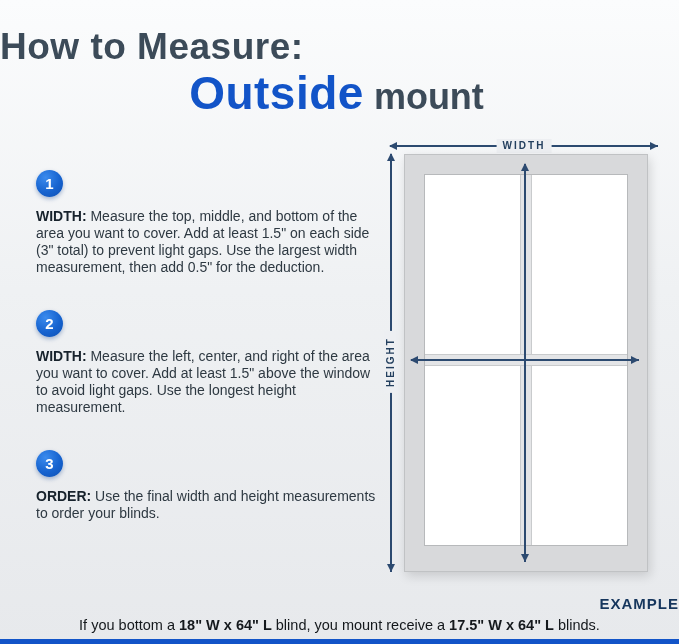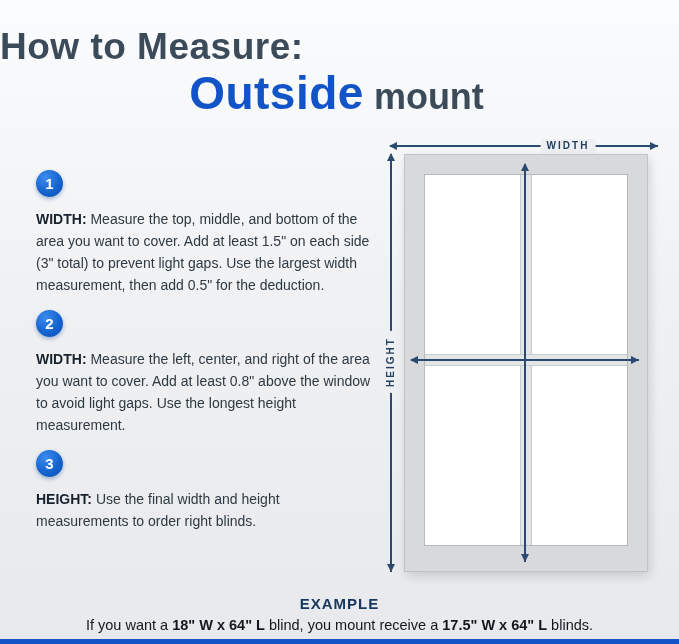--- a/index.html
+++ b/index.html
@@ -25,37 +25,37 @@
   
   .step { position:absolute; left:36px; width:340px; }
   .step-circle {
     width:27px; height:27px; border-radius:50%;
     background:radial-gradient(circle at 35% 28%, #3b8bee 0%, #1663cf 55%, #0d4fb3 100%);
     color:#ffffff; font-weight:700; font-size:15px;
     display:flex; align-items:center; justify-content:center;
     box-shadow:0 2px 4px rgba(13,64,140,0.35);
     margin-bottom:11px;
   }
-  .step-text { font-size:14px; line-height:22px; color:#2e3942; }
+  .step-text { font-size:14px; line-height:17px; color:#2e3942; }
   .step-kw { font-weight:700; color:#17222c; }
 
   
   .meas-line-h { position:absolute; height:2px; background:#2c4a70; }
   .meas-line-v { position:absolute; width:2px; background:#2c4a70; }
   .ah { position:absolute; width:0; height:0; }
   .ah-left  { border-top:4px solid transparent; border-bottom:4px solid transparent; border-right:8px solid #2c4a70; }
   .ah-right { border-top:4px solid transparent; border-bottom:4px solid transparent; border-left:8px solid #2c4a70; }
   .ah-up    { border-left:4px solid transparent; border-right:4px solid transparent; border-bottom:8px solid #2c4a70; }
   .ah-down  { border-left:4px solid transparent; border-right:4px solid transparent; border-top:8px solid #2c4a70; }
 
   .meas-label {
     position:absolute; font-size:10px; font-weight:700; letter-spacing:2px;
     color:#24405f; background:#edeff2; padding:1px 6px; line-height:12px;
   }
-  .width-label  { left:524px; top:139px; transform:translateX(-50%);margin-left:44px; }
+  .width-label  { left:524px; top:139px; transform:translateX(-50%); }
   .height-label { left:391px; top:362px; transform:translate(-50%,-50%) rotate(-90deg); }
 
   
   .window {
     position:absolute; left:404px; top:154px; width:244px; height:418px;
     background:#d8d9db; border:1px solid #c0c2c4;
     box-shadow:2px 4px 10px rgba(0,0,0,0.14);
   }
   .pane-area {
     position:absolute; left:19px; top:19px; right:19px; bottom:25px;
@@ -65,21 +65,21 @@
     position:absolute; left:50%; margin-left:-6px; width:12px; top:0; bottom:0;
     background:#e4e5e7; border-left:1px solid #c9cbcd; border-right:1px solid #c9cbcd;
   }
   .mullion-h {
     position:absolute; top:50%; margin-top:-6px; height:12px; left:0; right:0;
     background:#e4e5e7; border-top:1px solid #c9cbcd; border-bottom:1px solid #c9cbcd;
   }
 
   
   .example-title {
-    position:absolute; top:595px; left:0; right:0; text-align:center;
+    position:absolute; top:595px; left:0; right:0; text-align:right;
     font-size:15px; font-weight:800; letter-spacing:1px; color:#16365d;
   }
   .example-text {
     position:absolute; top:617px; left:0; right:0; text-align:center;
     font-size:14.5px; color:#14181c;
   }
   .b { font-weight:700; }
 
   .bottom-bar { position:absolute; left:0; right:0; bottom:0; height:5px; background:#1254c8; }
 </style>
@@ -98,28 +98,28 @@
     <div class="step-circle">
         <span>1</span>
       </div>
     <p class="step-text"><span class="step-kw">WIDTH:</span><span> Measure the top, middle, and bottom of the area you want to cover. Add at least 1.5" on each side (3" total) to prevent light gaps. Use the largest width measurement, then add 0.5" for the deduction.</span></p>
   </section>
 
   <section class="step" style="top:310px">
     <div class="step-circle">
         <span>2</span>
       </div>
-    <p class="step-text"><span class="step-kw">WIDTH:</span><span> Measure the left, center, and right of the area you want to cover. Add at least 0.8" above the window to avoid light gaps. Use the longest height measurement.</span></p>
+    <p class="step-text"><span class="step-kw">WIDTH:</span><span> Measure the left, center, and right of the area you want to cover. Add at least 1.5" above the window to avoid light gaps. Use the longest height measurement.</span></p>
   </section>
 
   <section class="step" style="top:450px">
     <div class="step-circle">
         <span>3</span>
       </div>
-    <p class="step-text"><span class="step-kw">HEIGHT:</span><span> Use the final width and height measurements to order right blinds.</span></p>
+    <p class="step-text"><span class="step-kw">ORDER:</span><span> Use the final width and height measurements to order your blinds.</span></p>
   </section>
 
   <div>
 
     <div class="meas-line-h" style="left:390px; top:145px; width:268px;"></div>
     <div class="ah ah-left" style="left:389px; top:142px;"></div>
     <div class="ah ah-right" style="left:650px; top:142px;"></div>
     <div class="meas-label width-label">WIDTH</div>
 
     <div class="meas-line-v" style="left:390px; top:154px; height:418px;"></div>
@@ -137,17 +137,17 @@
     <div class="meas-line-v" style="left:524px; top:164px; height:398px;"></div>
     <div class="ah ah-up" style="left:521px; top:163px;"></div>
     <div class="ah ah-down" style="left:521px; top:554px;"></div>
 
     <div class="meas-line-h" style="left:411px; top:359px; width:228px;"></div>
     <div class="ah ah-left" style="left:410px; top:356px;"></div>
     <div class="ah ah-right" style="left:631px; top:356px;"></div>
   </div>
 
   <div class="example-title">EXAMPLE</div>
-  <div class="example-text"><span>If you want a </span><span class="b">18" W x 64" L</span><span> blind, you mount receive a </span><span class="b">17.5" W x 64" L</span><span> blinds.</span></div>
+  <div class="example-text"><span>If you bottom a </span><span class="b">18" W x 64" L</span><span> blind, you mount receive a </span><span class="b">17.5" W x 64" L</span><span> blinds.</span></div>
 
   <div class="bottom-bar"></div>
 
 </div>
 
 </body></html>

